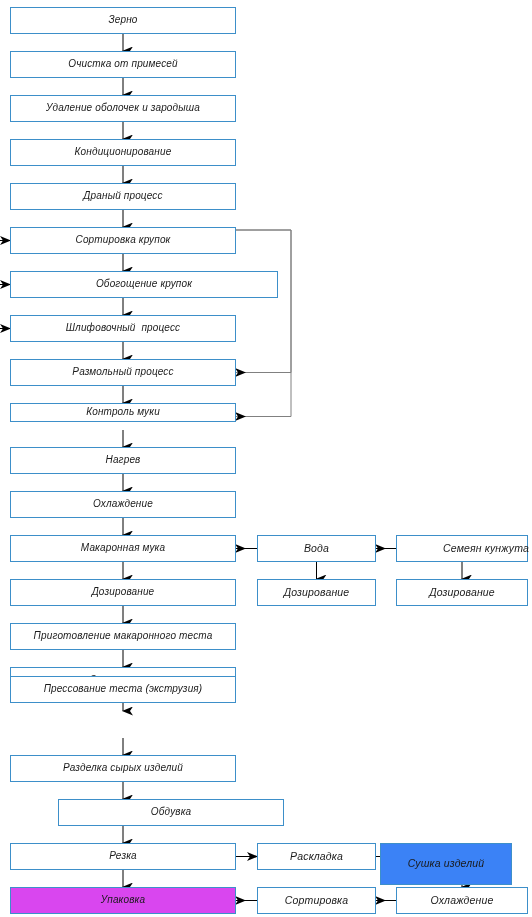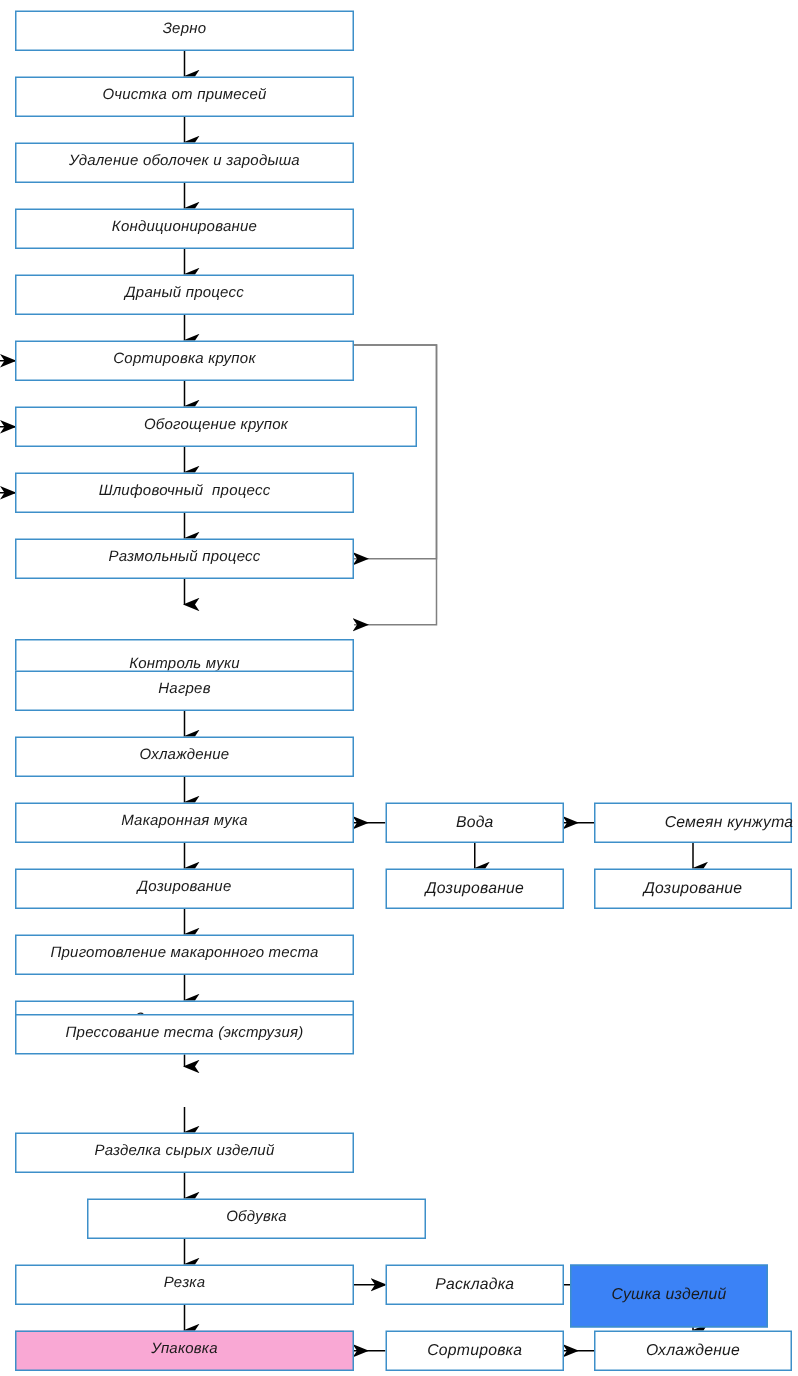--- a/index.html
+++ b/index.html
@@ -126,21 +126,21 @@
       </div>
       <div class="node wide" style="left: 10px; top: 271px; width: 268px; height: 27px; border-color: rgb(61, 143, 201); background: rgb(255, 255, 255);">
         <span class="node-label" style="color: rgb(26, 26, 26);">Обогощение крупок</span>
       </div>
       <div class="node wide" style="left: 10px; top: 315px; width: 226px; height: 27px; border-color: rgb(61, 143, 201); background: rgb(255, 255, 255);">
         <span class="node-label" style="color: rgb(26, 26, 26);">Шлифовочный  процесс</span>
       </div>
       <div class="node wide" style="left: 10px; top: 359px; width: 226px; height: 27px; border-color: rgb(61, 143, 201); background: rgb(255, 255, 255);">
         <span class="node-label" style="color: rgb(26, 26, 26);">Размольный процесс</span>
       </div>
-      <div class="node wide" style="left: 10px; top: 426px; width: 226px; height: 34px; border-color: rgb(61, 143, 201); background: rgb(255, 255, 255);">
+      <div class="node wide" style="left: 10px; top: 403px; width: 226px; height: 19px; border-color: rgb(61, 143, 201); background: rgb(255, 255, 255);">
         <span class="node-label" style="color: rgb(26, 26, 26);">Контроль муки</span>
       </div>
       <div class="node wide" style="left: 10px; top: 447px; width: 226px; height: 27px; border-color: rgb(61, 143, 201); background: rgb(255, 255, 255);">
         <span class="node-label" style="color: rgb(26, 26, 26);">Нагрев</span>
       </div>
       <div class="node wide" style="left: 10px; top: 491px; width: 226px; height: 27px; border-color: rgb(61, 143, 201); background: rgb(255, 255, 255);">
         <span class="node-label" style="color: rgb(26, 26, 26);">Охлаждение</span>
       </div>
       <div class="node wide" style="left: 10px; top: 535px; width: 226px; height: 27px; border-color: rgb(61, 143, 201); background: rgb(255, 255, 255);">
         <span class="node-label" style="color: rgb(26, 26, 26);">Макаронная мука</span>
@@ -159,21 +159,21 @@
       </div>
       <div class="node wide" style="left: 10px; top: 755px; width: 226px; height: 27px; border-color: rgb(61, 143, 201); background: rgb(255, 255, 255);">
         <span class="node-label" style="color: rgb(26, 26, 26);">Разделка сырых изделий</span>
       </div>
       <div class="node wide" style="left: 10px; top: 799px; width: 226px; height: 27px; border-color: rgb(61, 143, 201); background: rgb(255, 255, 255); margin-left: 48px;">
         <span class="node-label" style="color: rgb(26, 26, 26);">Обдувка</span>
       </div>
       <div class="node wide" style="left: 10px; top: 843px; width: 226px; height: 27px; border-color: rgb(61, 143, 201); background: rgb(255, 255, 255);">
         <span class="node-label" style="color: rgb(26, 26, 26);">Резка</span>
       </div>
-      <div class="node wide" style="left: 10px; top: 887px; width: 226px; height: 27px; border-color: rgb(61, 143, 201); background: #f9a8d4;">
+      <div class="node wide" style="left: 10px; top: 887px; width: 226px; height: 27px; border-color: rgb(61, 143, 201); background: #d946ef;">
         <span class="node-label" style="color: rgb(26, 26, 26);">Упаковка</span>
       </div>
       <div class="node" style="left: 257px; top: 535px; width: 119px; height: 27px; border-color: rgb(61, 143, 201); background: rgb(255, 255, 255);">
         <span class="node-label" style="color: rgb(26, 26, 26);">Вода</span>
       </div>
       <div class="node" style="left: 257px; top: 579px; width: 119px; height: 27px; border-color: rgb(61, 143, 201); background: rgb(255, 255, 255);">
         <span class="node-label" style="color: rgb(26, 26, 26);">Дозирование</span>
       </div>
       <div class="node" style="left: 396px; top: 535px; width: 132px; height: 27px; border-color: rgb(61, 143, 201); background: rgb(255, 255, 255);">
         <span class="node-label" style="color: rgb(26, 26, 26); margin-left: 48px;">Семеян кунжута</span>

